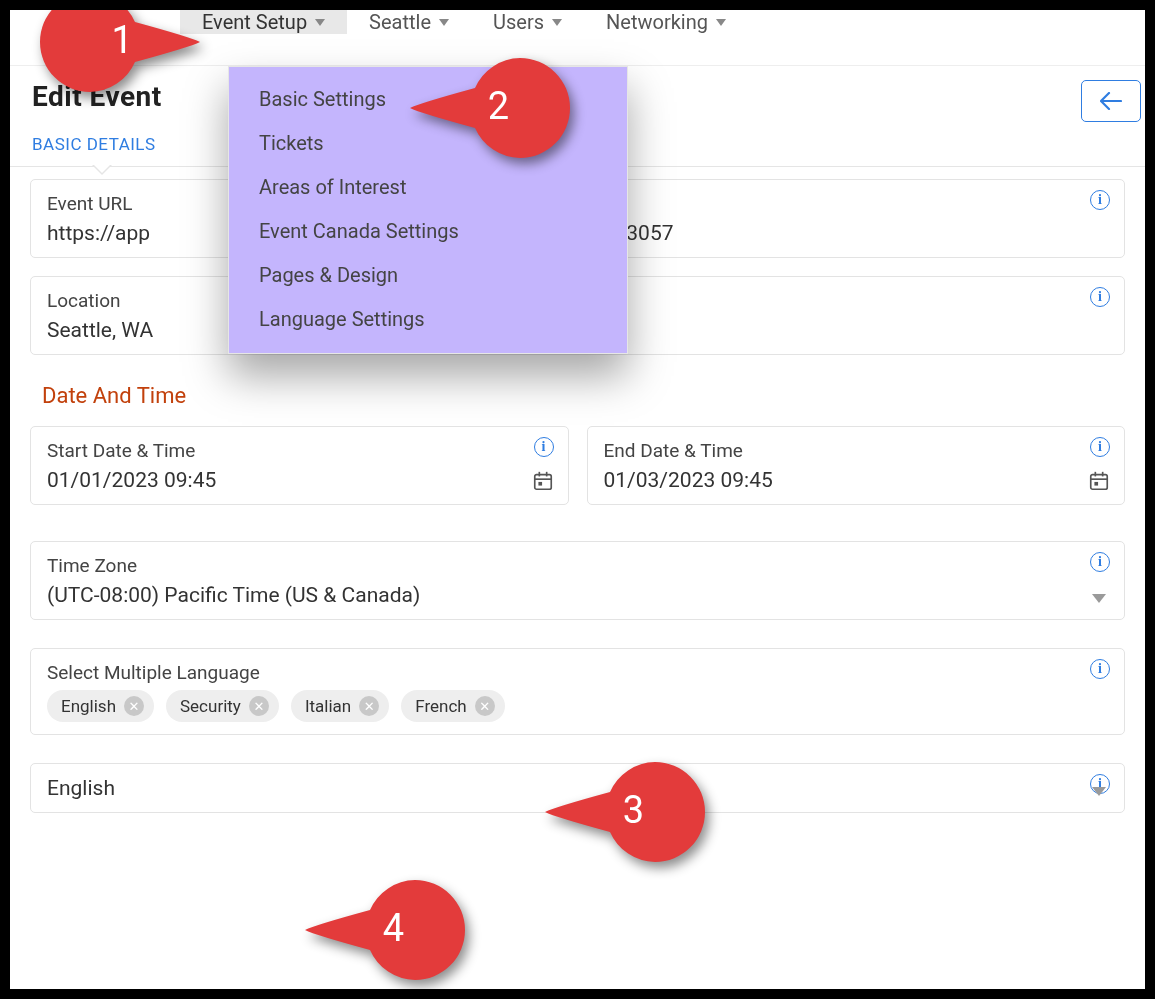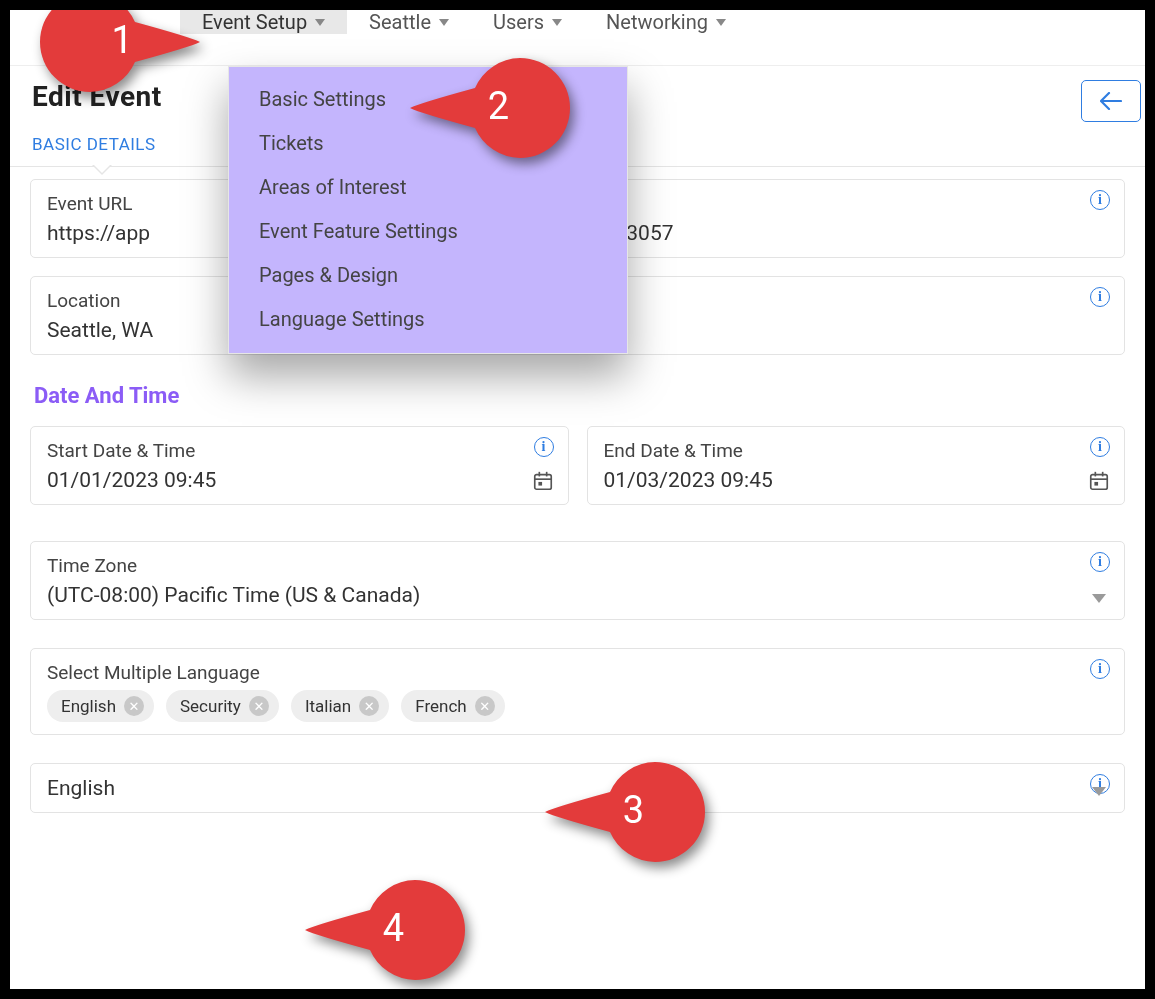--- a/index.html
+++ b/index.html
@@ -137,23 +137,23 @@
     color: #2f7de1;
     font-size: 14px;
     line-height: 17px;
     text-align: center;
     font-weight: 700;
     font-family: Georgia, serif;
     cursor: pointer;
   }
   .section-title {
     font-size: 22px;
-    font-weight: 700;
-    color: #8b5cf6;
-    margin: 28px 0 18px 4px;
+    font-weight: 400;
+    color: #c2410c;
+    margin: 28px 0 18px 12px;
   }
   .row2 {
     display: flex;
     gap: 18px;
   }
   .row2 > .card { flex: 1; }
   .calendar-icon {
     position: absolute;
     right: 14px;
     bottom: 12px;
@@ -353,21 +353,21 @@
       <div class="card-value">English</div>
       <div class="caret-down-big"></div>
     </div>
 
   </div>
 
   <div class="dropdown">
     <div class="dropdown-item">Basic Settings</div>
     <div class="dropdown-item">Tickets</div>
     <div class="dropdown-item">Areas of Interest</div>
-    <div class="dropdown-item">Event Feature Settings</div>
+    <div class="dropdown-item">Event Canada Settings</div>
     <div class="dropdown-item">Pages &amp; Design</div>
     <div class="dropdown-item">Language Settings</div>
   </div>
 
   <div class="ann right" style="left:30px; top:-18px;">
     <svg width="160" height="100" viewBox="0 0 160 100">
       <path d="M50 0 A50 50 0 1 0 50 100 A50 50 0 0 0 95 70 Q150 55 160 50 Q150 45 95 30 A50 50 0 0 0 50 0 Z" fill="#e33b3b"></path>
     </svg>
     <span class="num">1</span>
   </div>

